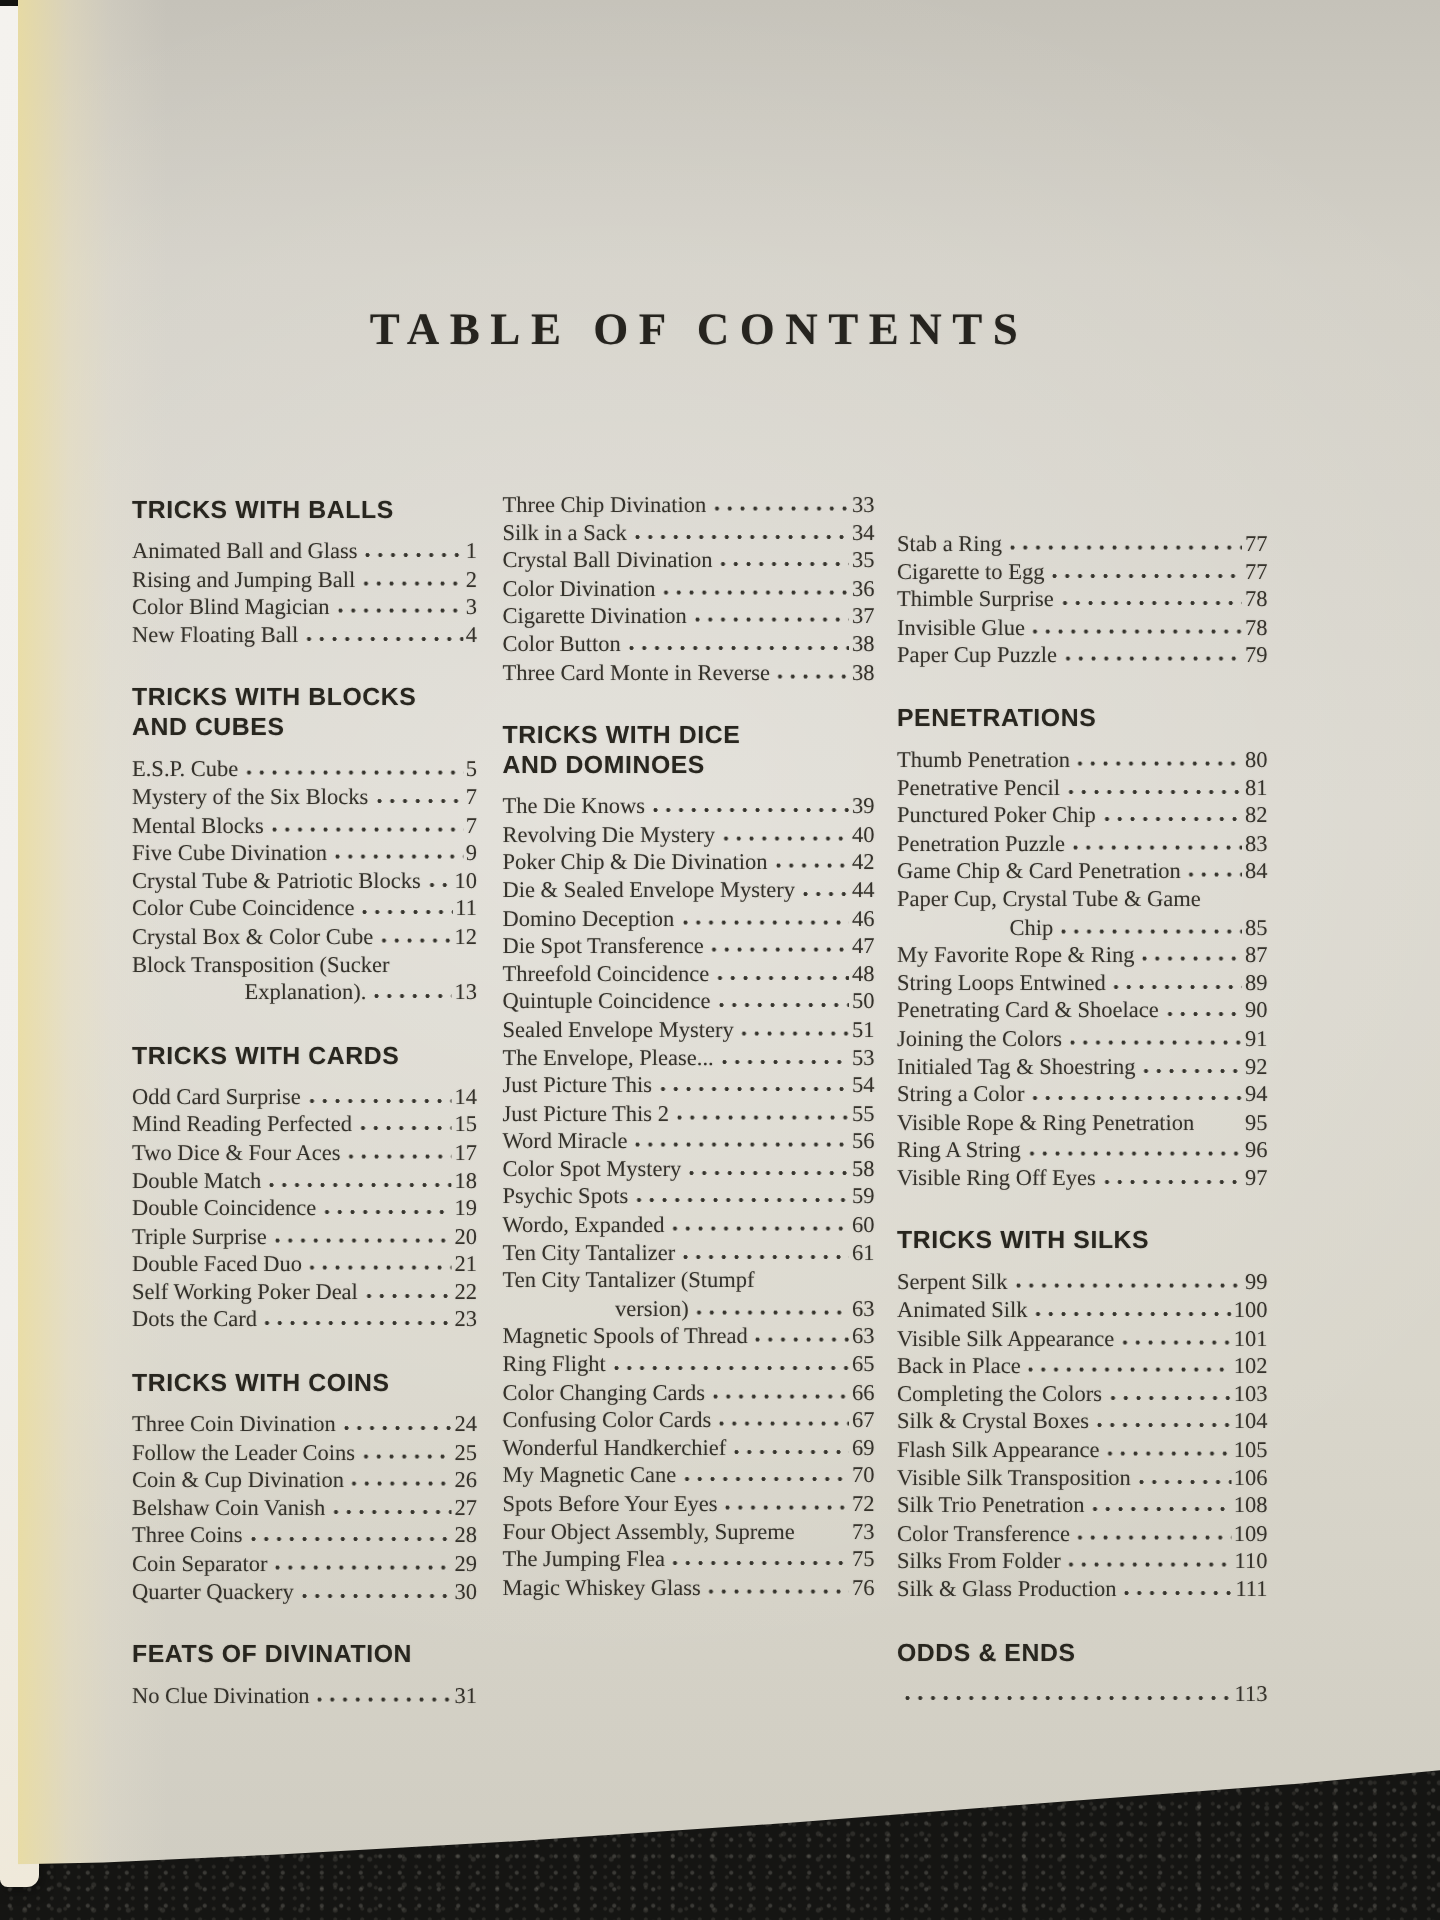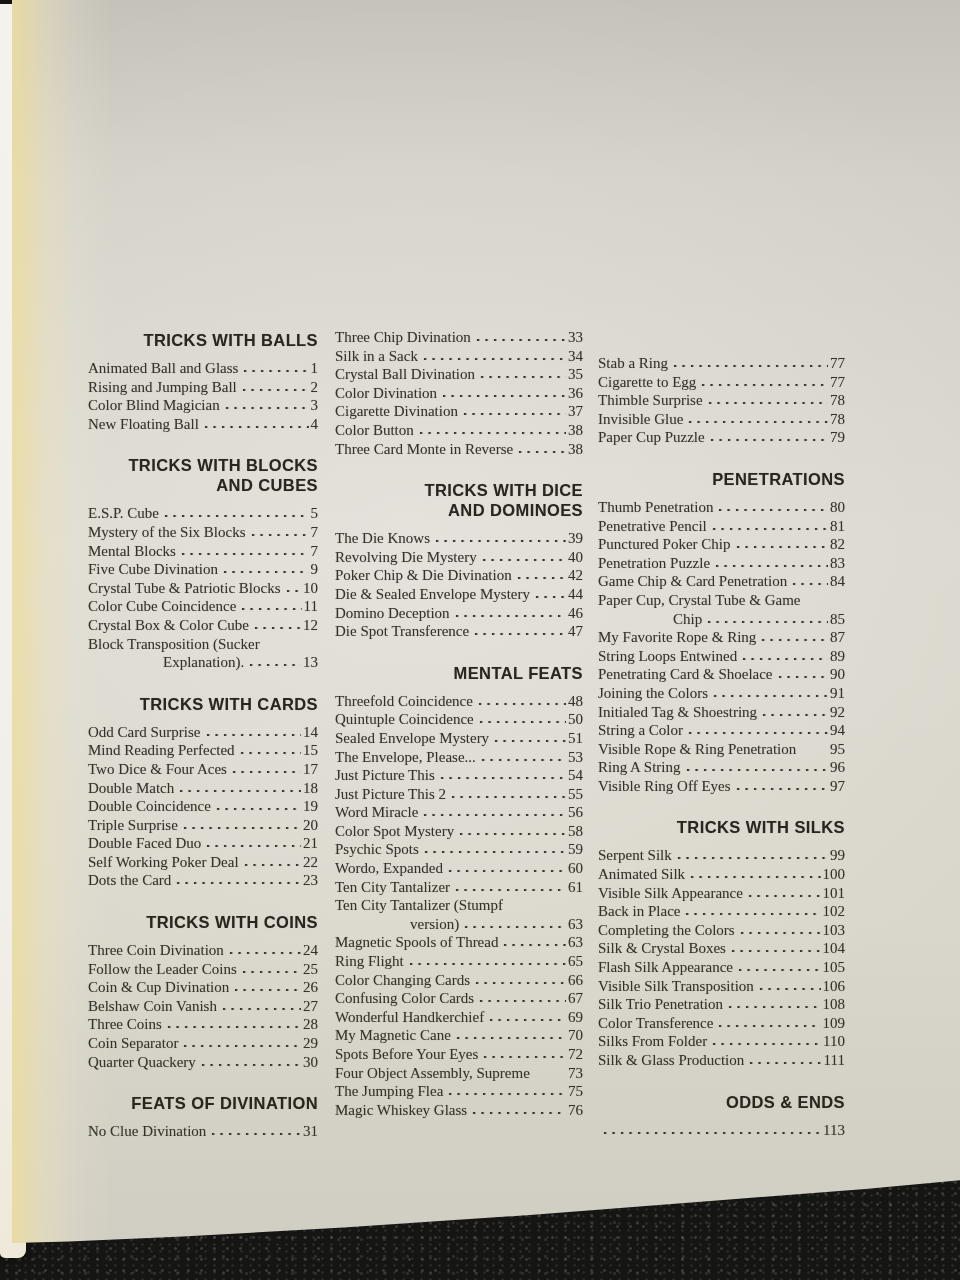--- a/index.html
+++ b/index.html
@@ -39,21 +39,21 @@
     font-size:30px;line-height:36px;font-weight:bold;letter-spacing:7px;
     color:#26241f;
   }
   .toc{position:absolute;left:88px;top:328px;display:flex;align-items:flex-start;}
   .col{width:230px;flex:none;}
   .col.c2{width:248px;margin-left:17px;}
   .col.c3{width:247px;margin-left:15px;margin-top:26px;}
   .heading{
     font-family:"Liberation Sans","DejaVu Sans",sans-serif;
     font-weight:700;font-size:16.5px;line-height:20px;letter-spacing:.4px;
-    text-align:right;color:#28261f;margin:22px 0 9px;white-space:pre-line;
+    text-align:left;color:#28261f;margin:22px 0 9px;white-space:pre-line;
   }
   .col > .heading:first-child{margin-top:2px;}
   .entry,.entry-line1{font-size:15px;line-height:18.6px;}
   .entry{display:flex;align-items:baseline;}
   .t{white-space:nowrap;}
   .pg{white-space:nowrap;}
   .dots{
     flex:1 1 auto;min-width:6px;height:13px;margin:0 2px 0 4px;
     background-image:radial-gradient(circle at 3px 11px, #36342d 1.15px, rgba(0,0,0,0) 1.55px);
     background-size:8.5px 13px;background-repeat:repeat-x;
@@ -61,20 +61,21 @@
   .dots.nodots{background:none;}
   .wrap2{padding-left:75px;}
 </style>
 </head>
 <body>
 
 <div class="photo">
   <div class="under-page"></div>
   <div class="page"></div>
   <div class="content">
+    <div class="title">TABLE OF CONTENTS</div>
     <div class="toc">
         <div class="col c1">
           <div class="heading">TRICKS WITH BALLS</div>
           <div class="entry">
             <span class="t">Animated Ball and Glass</span>
             <span class="dots"></span>
             <span class="pg">1</span>
           </div>
           <div class="entry">
             <span class="t">Rising and Jumping Ball</span>
@@ -284,21 +285,20 @@
           <div class="entry">
             <span class="t">Domino Deception</span>
             <span class="dots"></span>
             <span class="pg">46</span>
           </div>
           <div class="entry">
             <span class="t">Die Spot Transference</span>
             <span class="dots"></span>
             <span class="pg">47</span>
           </div>
-          <div class="heading">MENTAL FEATS</div>
           <div class="entry">
             <span class="t">Threefold Coincidence</span>
             <span class="dots"></span>
             <span class="pg">48</span>
           </div>
           <div class="entry">
             <span class="t">Quintuple Coincidence</span>
             <span class="dots"></span>
             <span class="pg">50</span>
           </div>

